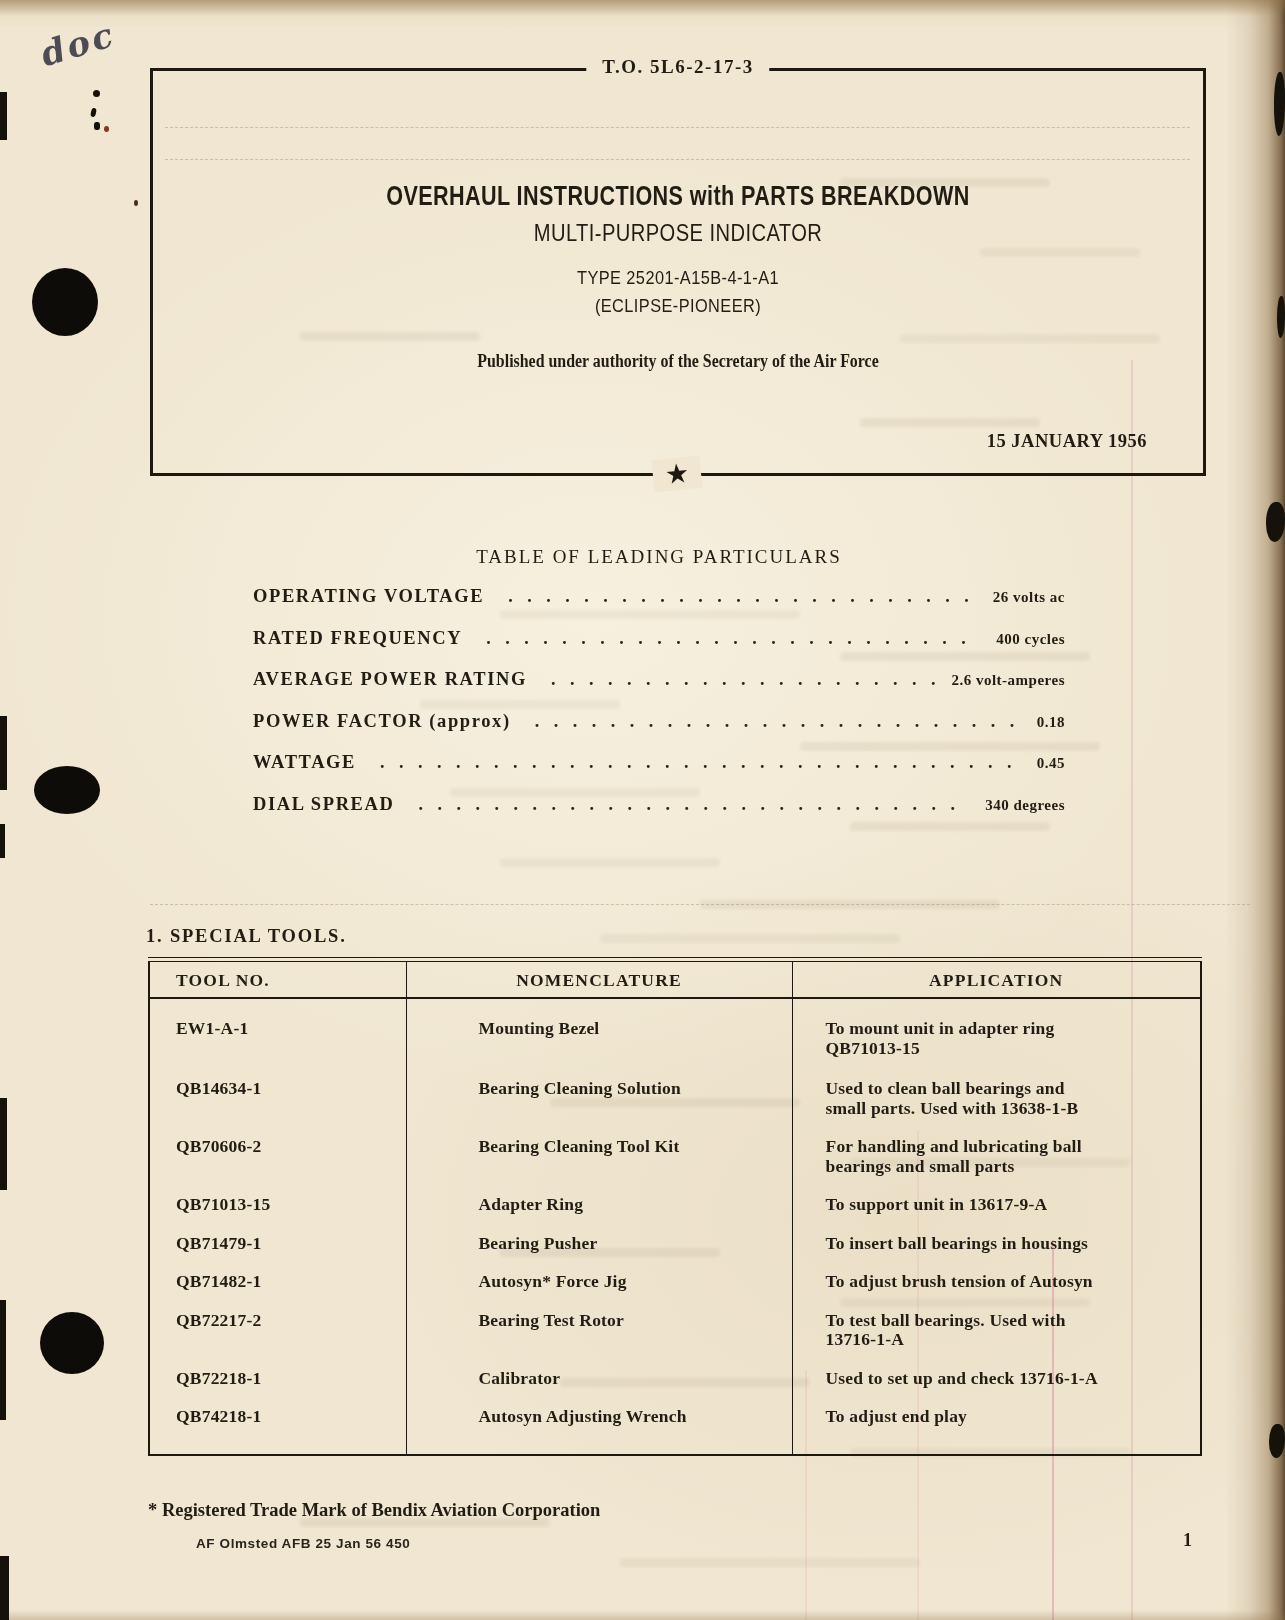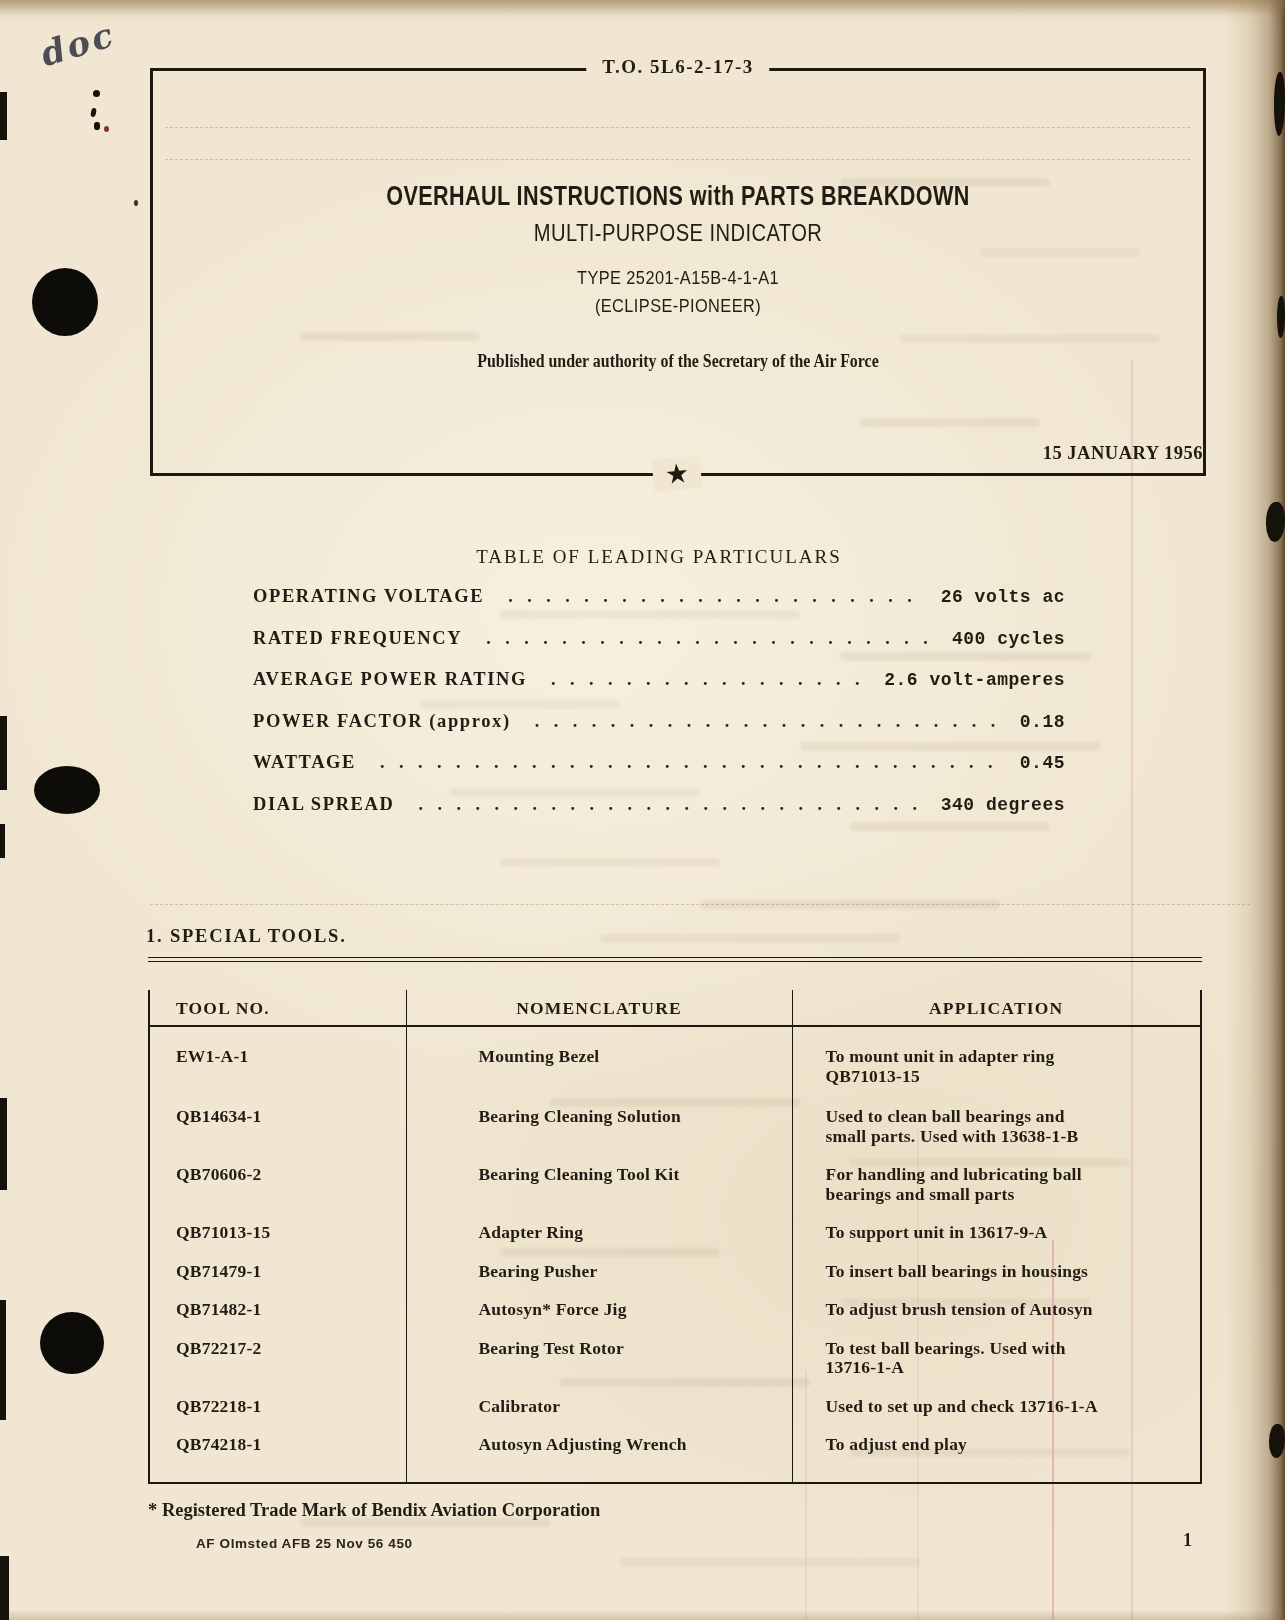--- a/index.html
+++ b/index.html
@@ -46,41 +46,41 @@
   .tb-line { position:absolute; left:0; right:0; text-align:center; white-space:nowrap; }
   .t1 { top:110px; font-family:"Liberation Sans", sans-serif; font-weight:bold; font-size:27px;
         transform:scaleX(.80); letter-spacing:.5px; }
   .t2 { top:148px; font-family:"Liberation Sans", sans-serif; font-weight:400; font-size:24px;
         transform:scaleX(.84); letter-spacing:.5px; }
   .t3 { top:196px; font-family:"Liberation Sans", sans-serif; font-weight:500; font-size:19px;
         transform:scaleX(.86); letter-spacing:.5px; }
   .t4 { top:224px; font-family:"Liberation Sans", sans-serif; font-weight:500; font-size:19px;
         transform:scaleX(.86); letter-spacing:.5px; }
   .t5 { top:280px; font-weight:bold; font-size:18.5px; transform:scaleX(.86); }
-  .t6 { top:372px; text-align:right; font-weight:bold; font-size:18.5px; letter-spacing:.5px;margin-left:28px; }
+  .t6 { top:360px; text-align:right; padding-right:56px; font-weight:bold; font-size:18.5px; letter-spacing:.5px;margin-left:28px; }
   .star { position:absolute; bottom:-17px; left:50%; transform:translateX(-52%) rotate(-6deg);
     background:#f0e6d1; padding:0 12px; font-size:27px; line-height:32px; color:#1e1910; }
 
   
   .particulars { position:absolute; left:253px; top:547px; width:812px; z-index:3; }
   .p-head { text-align:center; font-size:19px; font-weight:normal; letter-spacing:2px; line-height:19px; }
   .prow { display:flex; align-items:baseline; margin-top:21px; line-height:19.5px; }
   .plabel { white-space:nowrap; font-size:18.5px; font-weight:bold; letter-spacing:1.6px; }
   .leader { flex:1 1 auto; overflow:hidden; white-space:nowrap; margin:0 16px 0 24px; height:19px; }
   .leader::before { content:". . . . . . . . . . . . . . . . . . . . . . . . . . . . . . . . . . . . . . . .";
     font-size:18px; font-weight:bold; letter-spacing:5px; color:#2a241a; }
-  .pvalue { white-space:nowrap; font-size:18px; font-weight:bold; letter-spacing:.5px;font-family:Liberation Mono, monospace; }
+  .pvalue { white-space:nowrap; font-size:15px; font-weight:bold; letter-spacing:.5px; }
 
   
   .tools-heading { position:absolute; left:146px; top:926px; font-size:18.5px; font-weight:bold;
     letter-spacing:1.8px; z-index:3; }
   .table-wrap { position:absolute; left:148px; top:957px; width:1054px; z-index:3; }
   .dbl { height:3px; border-top:1.6px solid #1e1910; border-bottom:1.6px solid #1e1910; }
   table.tools { width:100%; border-collapse:collapse; table-layout:fixed;
-    border-left:2px solid #1e1910; border-right:2px solid #1e1910; border-bottom:2.5px solid #1e1910;margin-top:28px; }
+    border-left:2px solid #1e1910; border-right:2px solid #1e1910; border-bottom:2.5px solid #1e1910; }
   table.tools col.w1 { width:257px; } table.tools col.w2 { width:386px; }
   th { border-bottom:2.5px solid #1e1910; padding:8px 0 6px; font-size:17.5px; font-weight:bold;
        letter-spacing:1.2px; }
   th.c1 { text-align:left; padding-left:26px; }
   th.c2, th.c3 { text-align:center; }
   .c2, .c3 { border-left:1.8px solid #1e1910; }
   td { vertical-align:top; padding-top:10px; padding-bottom:9px; font-size:17.5px; font-weight:600;
       line-height:19.5px; white-space:pre-line; letter-spacing:.2px; }
   td.c1 { padding-left:26px; }
   td.c2 { padding-left:72px; }
@@ -272,16 +272,16 @@
           <tr>
           <td class="c1">QB74218-1</td>
           <td class="c2">Autosyn Adjusting Wrench</td>
           <td class="c3">To adjust end play</td>
         </tr>
         </tbody>
     </table>
   </div>
 
   <div class="footnote">* Registered Trade Mark of Bendix Aviation Corporation</div>
-  <div class="stamp">AF Olmsted AFB 25 Nov 56 450</div>
+  <div class="stamp">AF Olmsted AFB 25 Jan 56 450</div>
   <div class="pagenum">1</div>
 
 </div>
 
 </body></html>

